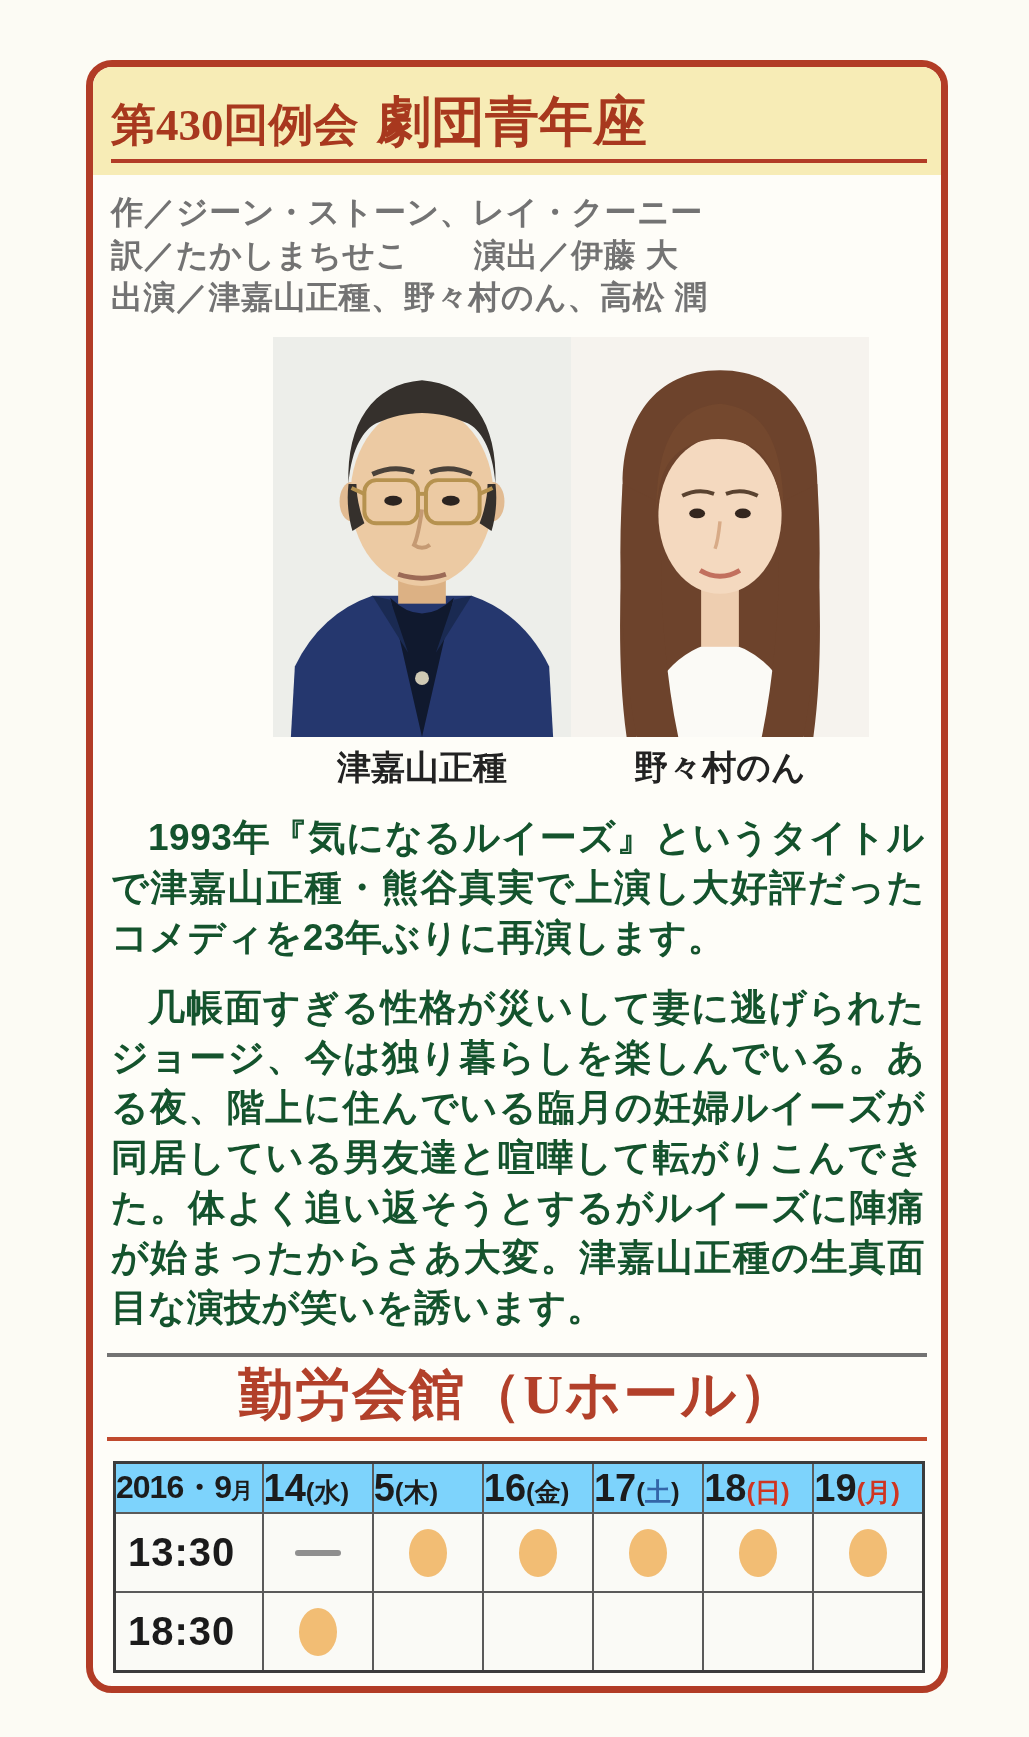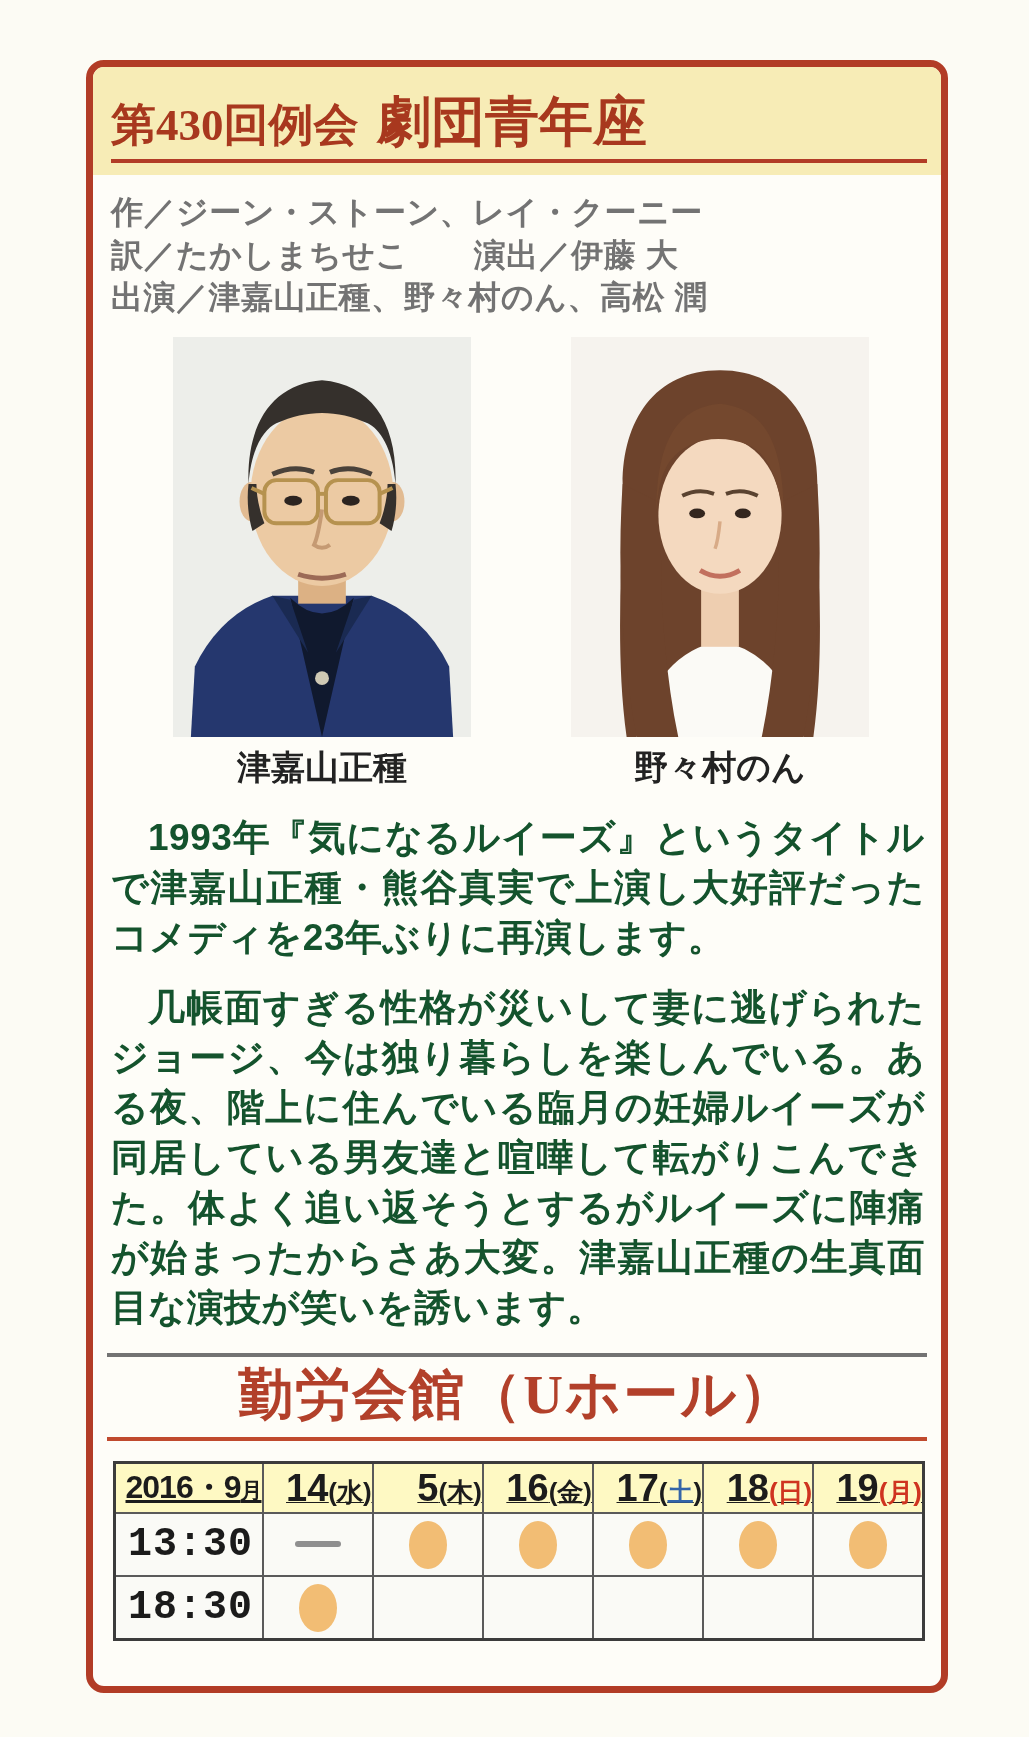--- a/index.html
+++ b/index.html
@@ -8,21 +8,21 @@
     background:#fcfbf4;
     font-family:"Liberation Sans", sans-serif;
     position:relative;
     overflow:hidden;
   }
   .flyer {
     position:absolute; left:86px; top:60px;
     width:862px; height:1633px;
     box-sizing:border-box;
     border:7px solid #b23c26;
-    border-radius:18px;
+    border-radius:26px;
     background:#fefdf8;
     overflow:hidden;
   }
   
   .masthead {
     background:#f7ecb6;
     padding:28px 14px 12px 18px;
   }
   .masthead-line { line-height:1; white-space:nowrap; }
   .event-no {
@@ -40,23 +40,22 @@
     margin-top:8px; letter-spacing:1px; line-height:1.05;
   }
   
   .credits {
     padding:16px 14px 0 18px;
     font-size:32px; font-weight:bold; color:#737373;
     line-height:1.33; letter-spacing:0.5px;
   }
   
   .photos {
-    display:flex; justify-content:space-between;
+    display:flex; justify-content:flex-end;
     padding:18px 72px 0 80px;
-    gap:32px;
   }
   .photo-fig { margin:0; width:298px; }
   .photo-frame { width:298px; height:400px; display:block; }
   .photo-frame svg { display:block; width:100%; height:100%; }
   .photo-caption {
     text-align:center; font-size:34px; font-weight:bold;
     color:#222; margin-top:8px;
   }
   
   .synopsis { padding:22px 16px 0 18px; }
@@ -79,28 +78,28 @@
   }
   
   .schedule-wrap { padding:20px 20px 0; }
   table.schedule {
     border-collapse:collapse; width:812px; table-layout:fixed;
     background:#fafaf6; border:3px solid #3c3c3c;
   }
   table.schedule th, table.schedule td { border:2px solid #5a5a5a; }
   table.schedule col.month-col { width:148px; }
   thead th {
-    background:#fef9c3; height:48px; text-align:right;
-    font-weight:bold; color:#1c1c1c; padding:0;text-decoration:underline;
+    background:#7dd3fc; height:48px; text-align:left;
+    font-weight:bold; color:#1c1c1c; padding:0;
   }
   .month-cell { font-size:32px; letter-spacing:-1px; }
   .month-suffix { font-size:22px; }
   .day-num { font-size:38px; }
   .day-wd { font-size:26px; }
-  tbody td { height:53px; text-align:center; padding:4px;font-family:Liberation Mono, monospace; }
+  tbody td { height:53px; text-align:center; padding:12px; }
   td.time-cell {
     text-align:left; padding-left:12px;
     font-size:40px; font-weight:bold; color:#1b1b1b;
     letter-spacing:1px;
   }
   .dot {
     display:inline-block; width:38px; height:48px;
     border-radius:50%; background:#f2bd74; vertical-align:middle;
   }
   .dash {

